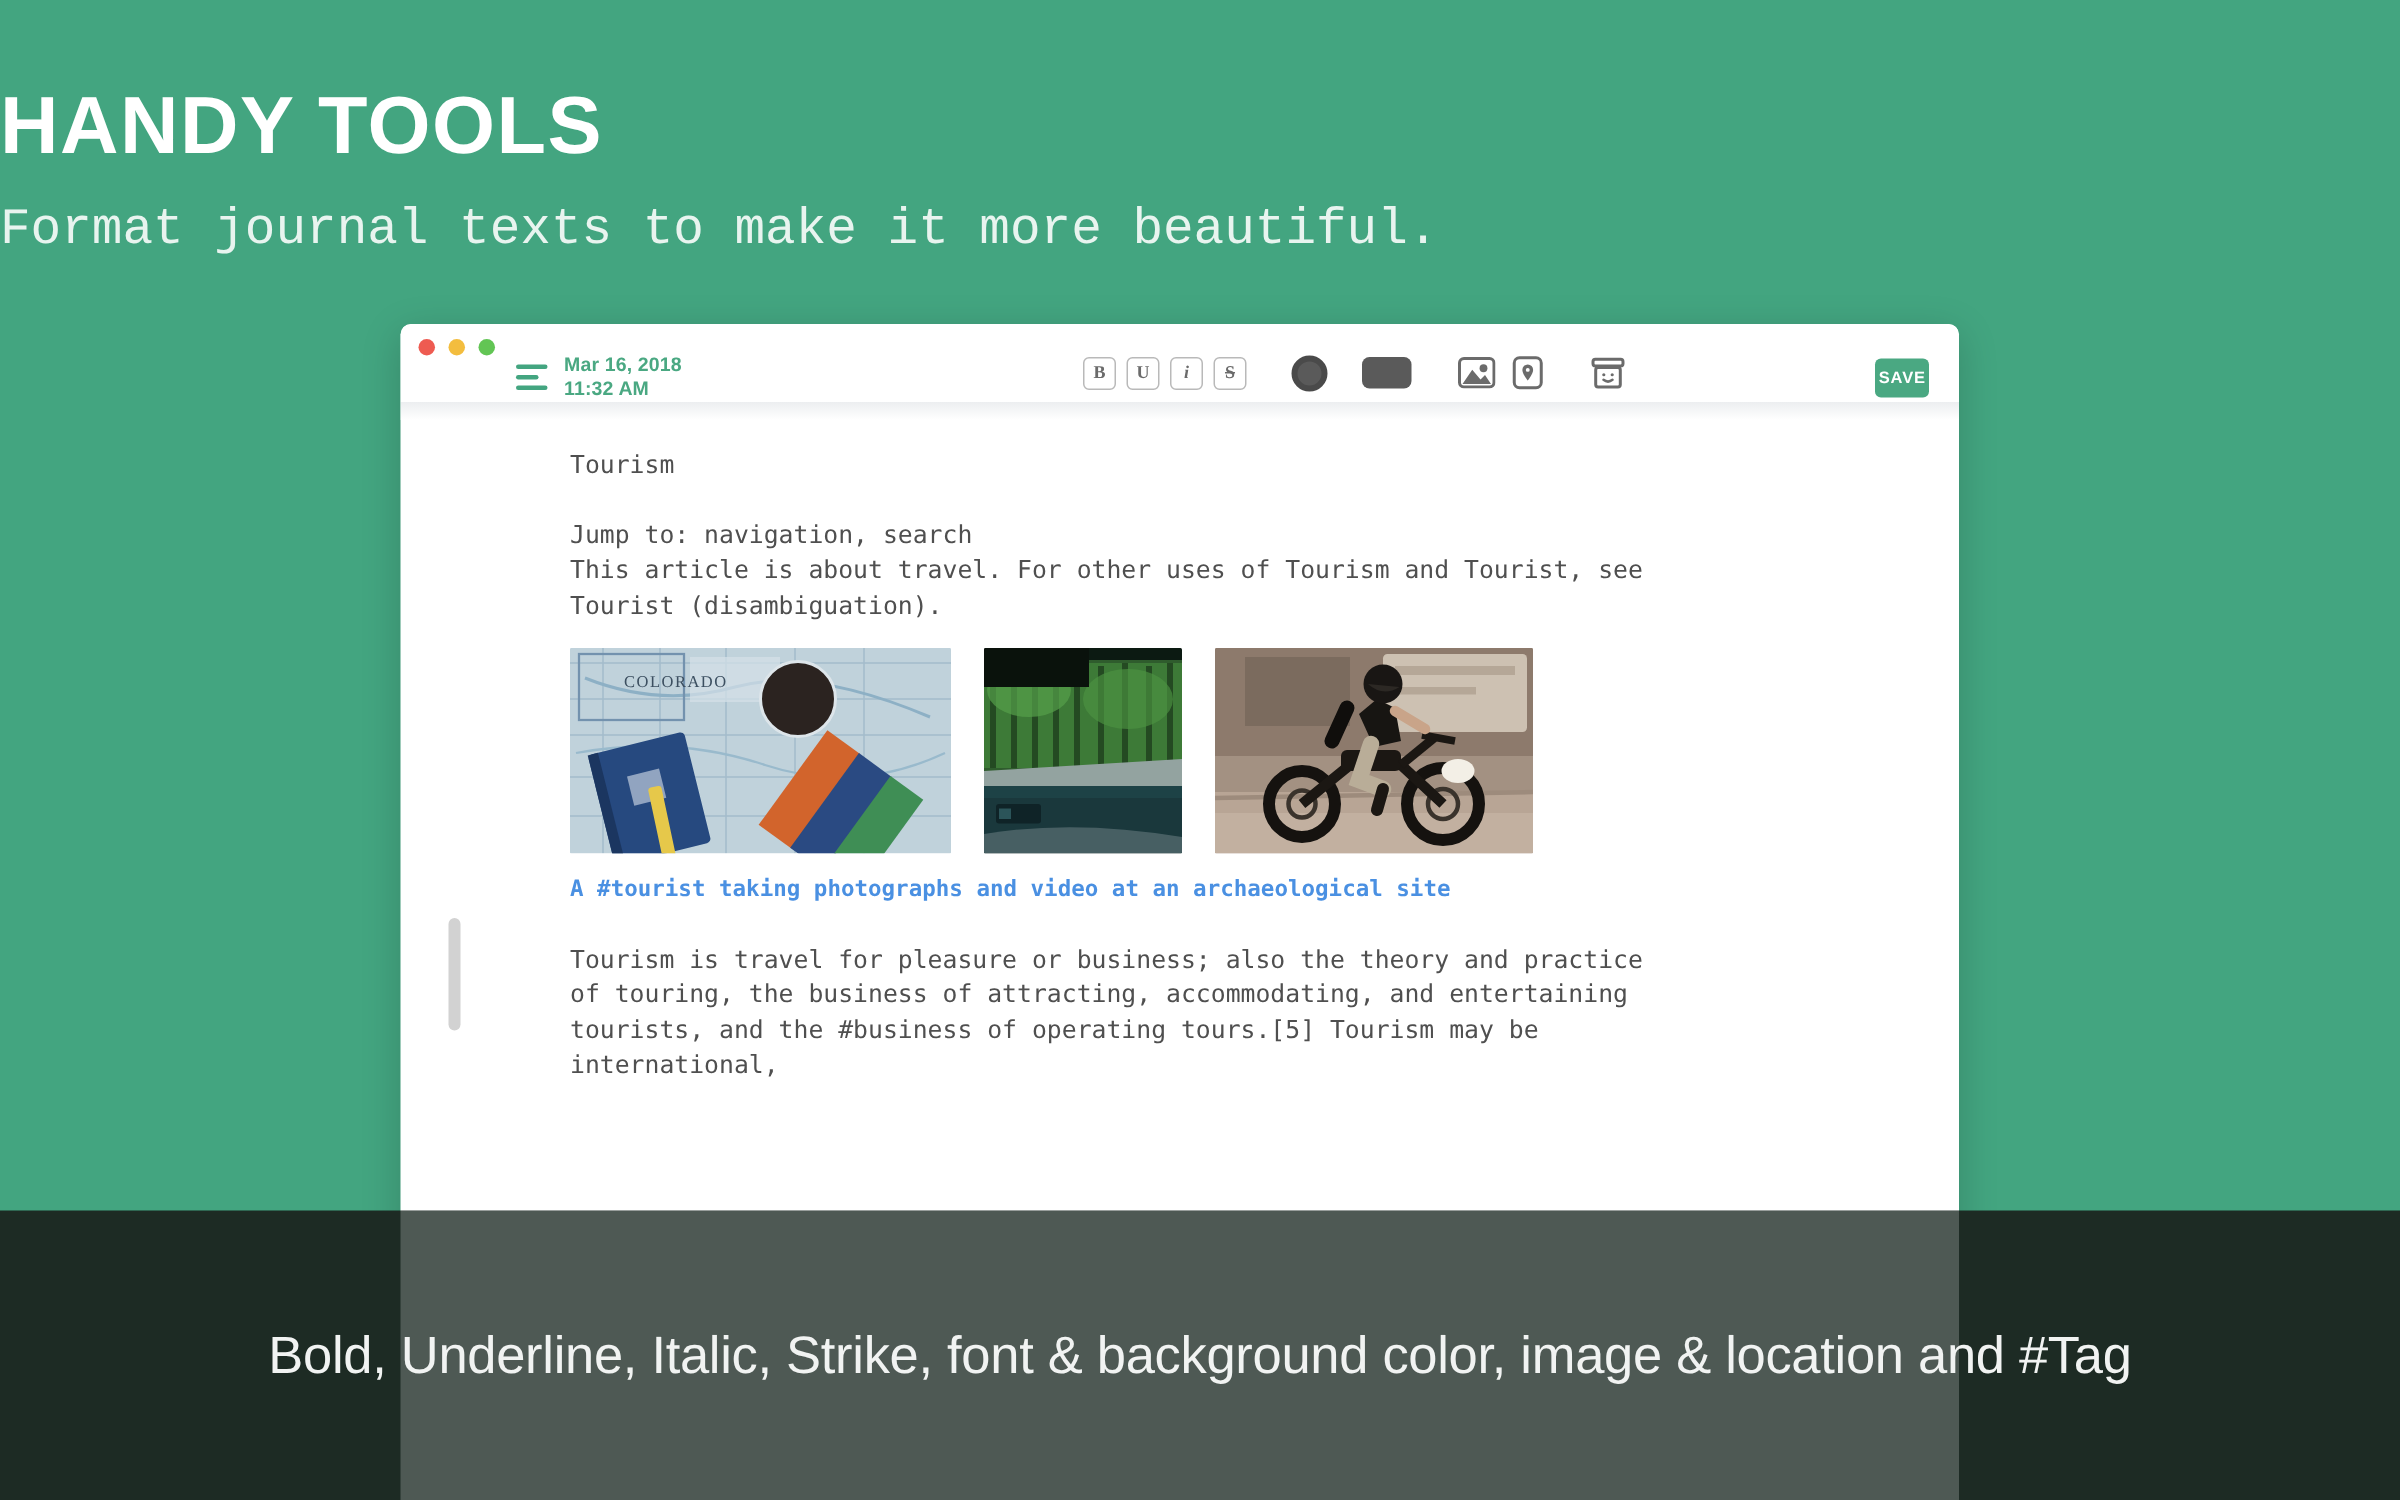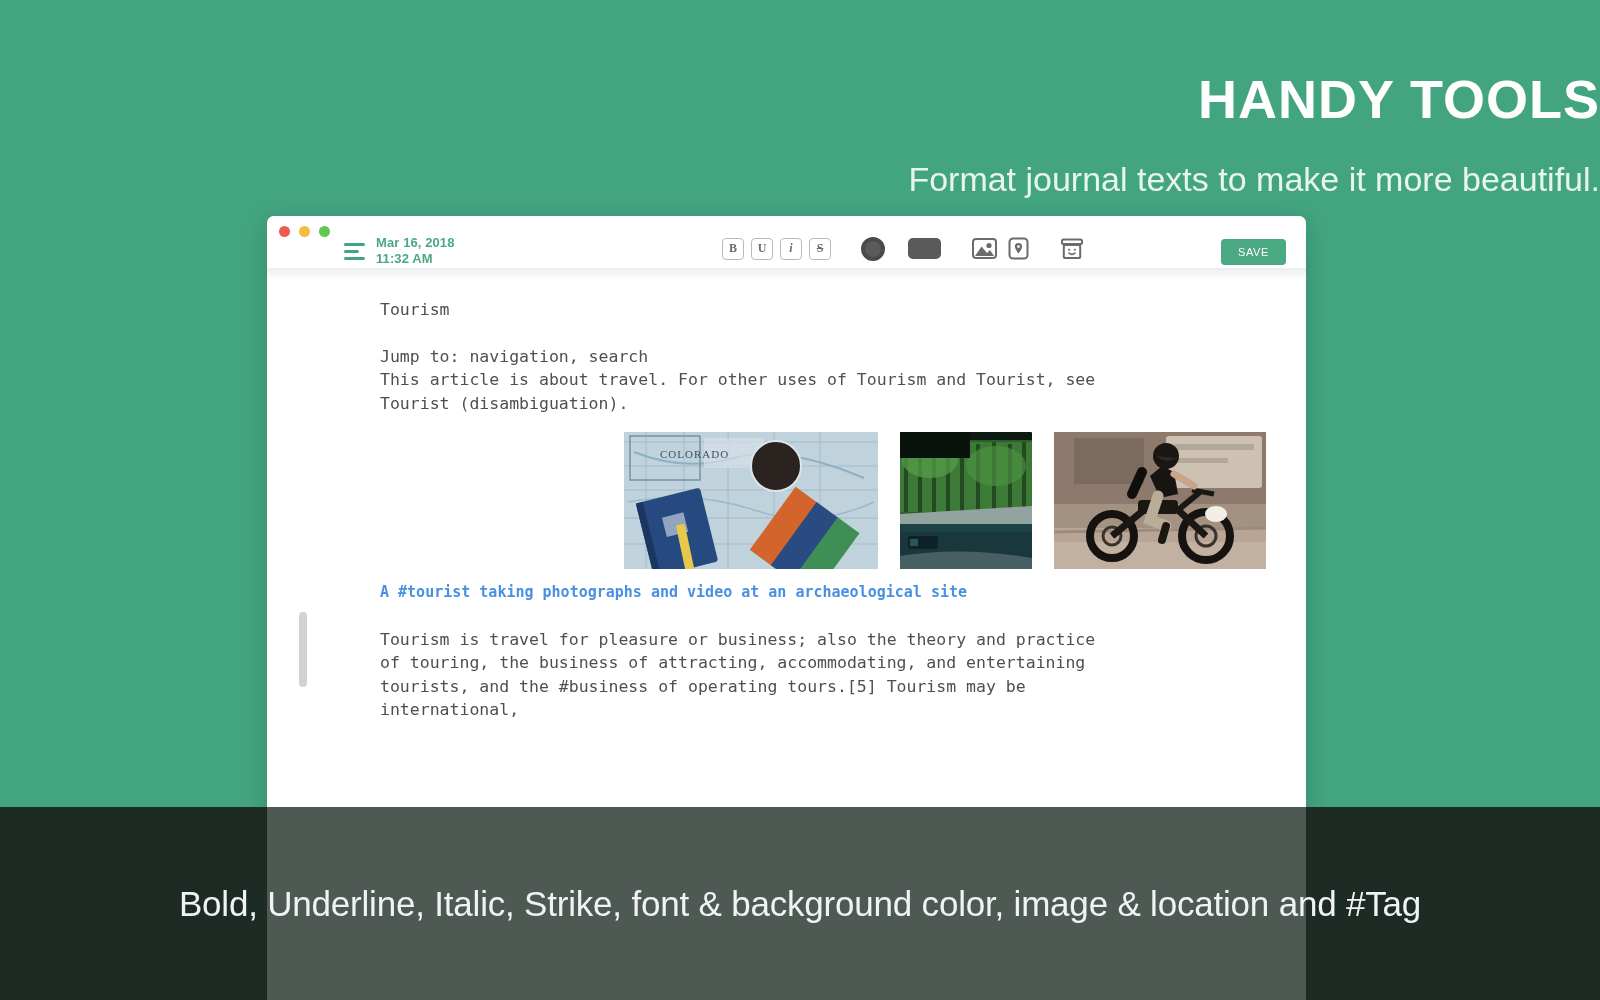--- a/index.html
+++ b/index.html
@@ -5,31 +5,31 @@
   * { box-sizing: border-box; margin: 0; padding: 0; }
   html, body {
     width: 1600px; height: 1000px;
     overflow: hidden;
     font-family: "Liberation Sans", sans-serif;
   }
   body { background: #43a580; position: relative; }
 
   
   .promo-header {
-    position: absolute; top: 16px; left: 0; width: 1600px; height: 215px;
-    text-align: right;
+    position: absolute; top: 1px; left: 0; width: 1600px; height: 215px;
+    text-align: left;
   }
   .promo-title {
     margin-top: 52px;
     font-size: 54px; font-weight: bold; color: #ffffff;
     letter-spacing: 1px;
   }
   .promo-sub {
-    margin-top: 30px;
-    font-size: 34px; color: #e8f4ef; font-weight: normal;
+    margin-top: 20px;
+    font-size: 34px; color: #e8f4ef; font-weight: normal; font-family: Liberation Mono, monospace;
   }
 
   
   .app-window {
     position: absolute; left: 267px; top: 216px;
     width: 1039px; height: 736px;
     background: #ffffff;
     border-radius: 7px 7px 0 0;
     overflow: hidden;
     box-shadow: 0 6px 26px rgba(0,0,0,.18);
@@ -92,22 +92,22 @@
   }
   .icon-btn {
     width: 27px; height: 25px;
     display: flex; align-items: center; justify-content: center;
   }
   .icon-btn svg { display: block; }
 
   .save-btn {
     position: absolute; right: 20px; top: 23px;
     background: #4aa882; color: #fff;
-    font-size: 11px; font-weight: normal; letter-spacing: .6px;
-    padding: 7px 17px; border-radius: 4px; border: none;
+    font-size: 11px; font-weight: bold; letter-spacing: .6px;
+    padding: 7px 2px; border-radius: 4px; border: none;
   }
 
   
   .toolbar-shadow {
     height: 12px;
     background: linear-gradient(to bottom, #eceef0, #ffffff);
   }
 
   
   .doc-area {
@@ -127,21 +127,21 @@
     background: #d2d2d2; border-radius: 5px;
   }
 
   .doc-text {
     font-family: "DejaVu Sans Mono", "Liberation Mono", monospace;
     font-size: 16.5px; line-height: 23.5px; color: #4f4f4f;
     white-space: pre-wrap;
   }
   .blank { height: 23px; }
 
-  .img-row { display: flex; gap: 22px; margin: 17px 0 12px 0; justify-content: flex-end; }
+  .img-row { display: flex; gap: 22px; margin: 17px 0 12px 0; }
   .thumb { height: 137px; border-radius: 1px; overflow: hidden; position: relative; }
   .thumb.w1 { width: 254px; }
   .thumb.w2 { width: 132px; }
   .thumb.w3 { width: 212px; }
 
   .caption-blue {
     font-family: "DejaVu Sans Mono", "Liberation Mono", monospace;
     font-size: 15px; line-height: 23.5px;
     color: #4a90e2; font-weight: bold;
   }

